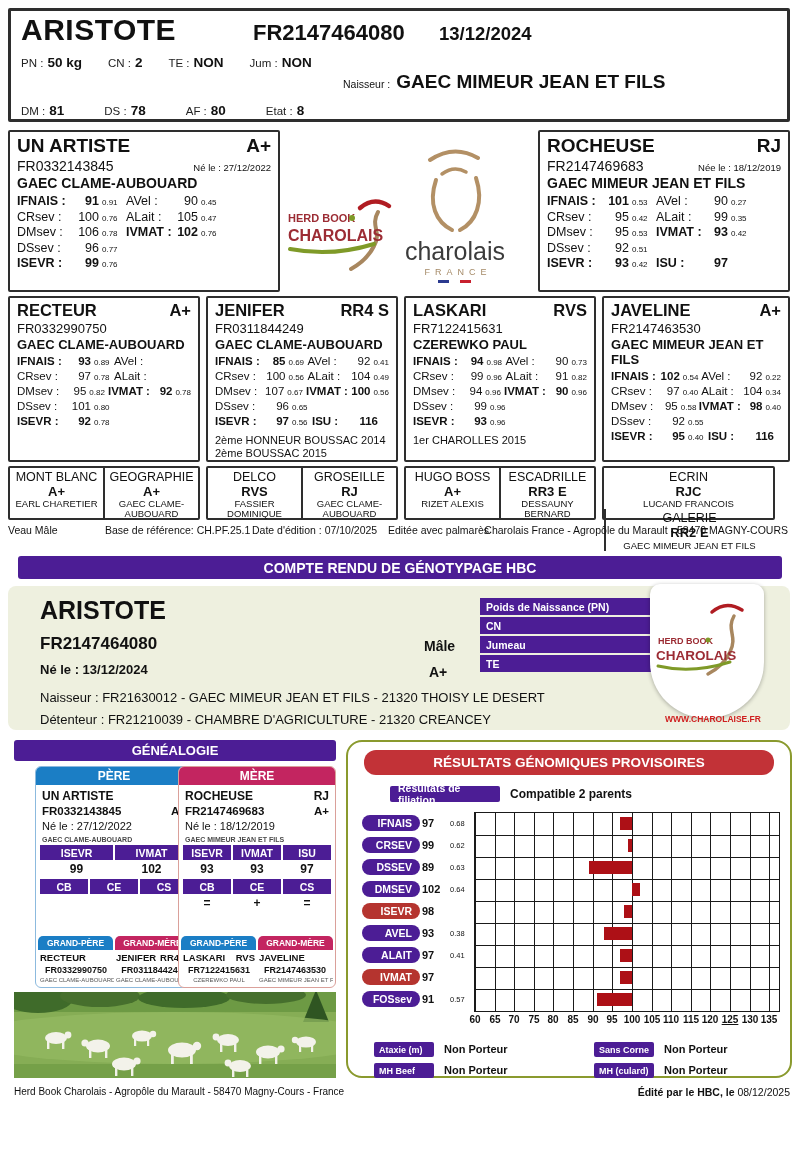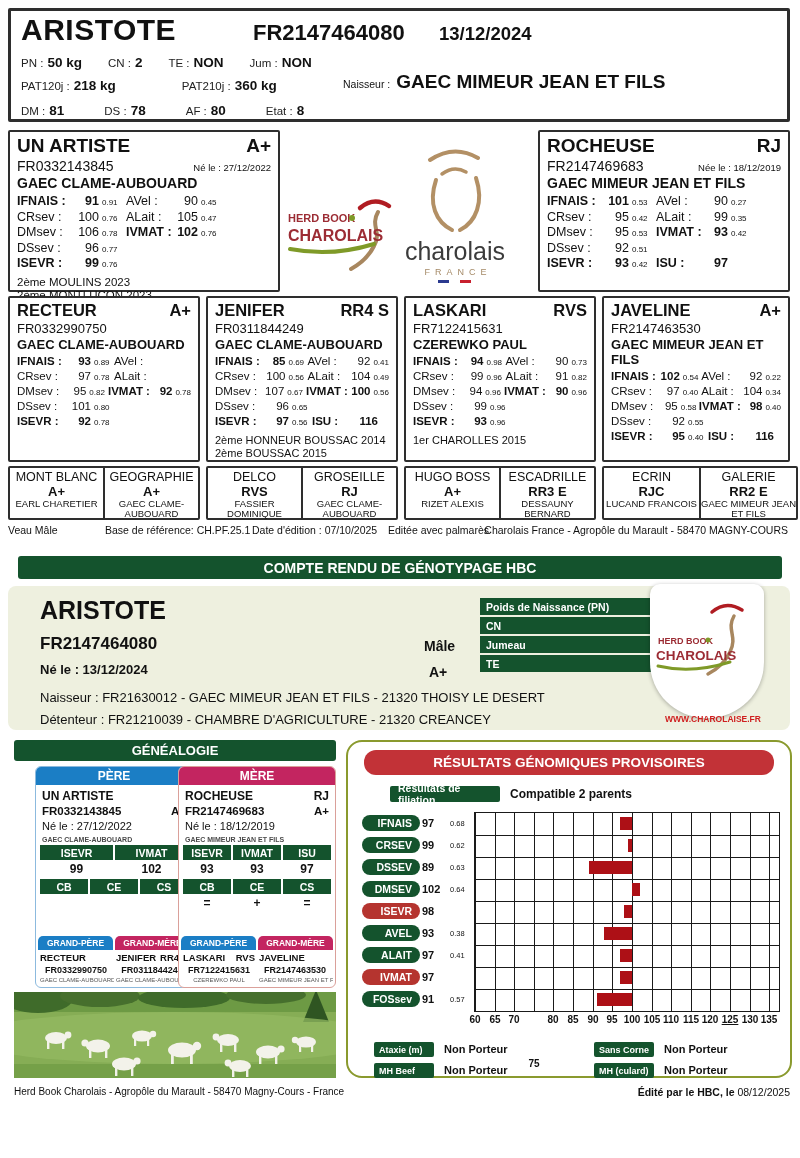--- a/index.html
+++ b/index.html
@@ -58,21 +58,21 @@
   .ggp-cell{flex:1;text-align:center;padding-top:3px;line-height:1.1;}
   .ggp-cell + .ggp-cell{border-left:2px solid #2e2e2e;}
   .ggp-name{font-size:12.5px;}
   .ggp-badge{font-size:13px;font-weight:bold;}
   .ggp-owner{font-size:9.5px;}
 
   #d1-footer{position:absolute;left:8px;top:524px;width:782px;height:14px;font-size:10.5px;}
   #d1-footer span{position:absolute;white-space:nowrap;}
 
   
-  .olive{background:#14532d;}
+  .olive{background:#4c1d95;}
   #d2-bar{position:absolute;left:18px;top:556px;width:764px;height:23px;border-radius:3px;
     color:#fff;font-weight:bold;font-size:14px;display:flex;align-items:center;justify-content:center;}
   #d2-info{position:absolute;left:8px;top:586px;width:782px;height:144px;background:#eef0df;border-radius:8px;}
   #d2-name{position:absolute;left:40px;top:596px;font-size:25px;font-weight:bold;}
   #d2-id{position:absolute;left:40px;top:634px;font-size:17px;font-weight:bold;}
   #d2-born{position:absolute;left:40px;top:662px;font-size:13px;font-weight:bold;}
   #d2-sex{position:absolute;left:424px;top:638px;font-size:14px;font-weight:bold;}
   #d2-grade{position:absolute;left:429px;top:664px;font-size:14px;font-weight:bold;}
   #d2-attrs{position:absolute;left:480px;top:598px;}
   .attr-row{display:flex;margin-bottom:2px;}
@@ -168,30 +168,20 @@
         </span>
         <span class="h-group" style="margin-right: 26px;">
           <span class="h-lab">TE :</span>
           <span class="h-val">NON</span>
         </span>
         <span class="h-group" style="margin-right: 26px;">
           <span class="h-lab">Jum :</span>
           <span class="h-val">NON</span>
         </span>
       </div>
-    <div class="h-row" style="left:10px;top:67px;" id="h-row2">
-        <span class="h-group" style="margin-right: 66px;">
-          <span class="h-lab">PAT120j :</span>
-          <span class="h-val">218 kg</span>
-        </span>
-        <span class="h-group" style="margin-right: 66px;">
-          <span class="h-lab">PAT210j :</span>
-          <span class="h-val">360 kg</span>
-        </span>
-      </div>
     <div class="h-row" style="left:10px;top:92px;" id="h-row3">
         <span class="h-group" style="margin-right: 40px;">
           <span class="h-lab">DM :</span>
           <span class="h-val">81</span>
         </span>
         <span class="h-group" style="margin-right: 40px;">
           <span class="h-lab">DS :</span>
           <span class="h-val">78</span>
         </span>
         <span class="h-group" style="margin-right: 40px;">
@@ -247,24 +237,20 @@
         <div class="srow">
           <span class="sl">DSsev :</span>
           <span class="sv">96</span>
           <span class="scd">0.77</span>
         </div>
         <div class="srow">
           <span class="sl bold">ISEVR :</span>
           <span class="sv bold">99</span>
           <span class="scd">0.76</span>
         </div>
-      </div>
-      <div class="abox-prizes">
-        <div>2ème  MOULINS 2023</div>
-        <div>2ème  MONTLUCON 2023</div>
       </div>
     </div>
   <div id="dam-box" class="abox lg" style="left:538px;top:130px;width:252px;height:162px;">
       <div class="abox-head">
         <span class="abox-name">ROCHEUSE</span>
         <span class="abox-badge">RJ</span>
       </div>
       <div class="abox-idrow">
         <span class="abox-id">FR2147469683</span>
         <span class="abox-born">Née le : 18/12/2019</span>
@@ -560,21 +546,21 @@
           <div class="ggp-name">HUGO BOSS</div>
           <div class="ggp-badge">A+</div>
           <div class="ggp-owner">RIZET ALEXIS</div>
         </div>
         <div class="ggp-cell">
           <div class="ggp-name">ESCADRILLE</div>
           <div class="ggp-badge">RR3 E</div>
           <div class="ggp-owner">DESSAUNY BERNARD</div>
         </div>
       </div>
-      <div class="ggp-pair" style="left: 602px; width: 196px;">
+      <div class="ggp-pair" style="left: 602px; width: 173px; flex-direction: column;">
         <div class="ggp-cell">
           <div class="ggp-name">ECRIN</div>
           <div class="ggp-badge">RJC</div>
           <div class="ggp-owner">LUCAND FRANCOIS</div>
         </div>
         <div class="ggp-cell">
           <div class="ggp-name">GALERIE</div>
           <div class="ggp-badge">RR2 E</div>
           <div class="ggp-owner">GAEC MIMEUR JEAN ET FILS</div>
         </div>
@@ -861,21 +847,21 @@
           </div>
         </div>
       <div id="c-grid" style="height: 198px;">
           <div class="vline" style="left: 0px;"></div>
           <span class="c-tick" style="left: 0px;">60</span>
           <div class="vline" style="left: 20px;"></div>
           <span class="c-tick" style="left: 20px;">65</span>
           <div class="vline" style="left: 39px;"></div>
           <span class="c-tick" style="left: 39px;">70</span>
           <div class="vline" style="left: 59px;"></div>
-          <span class="c-tick" style="left: 59px; margin-top: 44px;">75</span>
+          <span class="c-tick" style="left: 59px;">75</span>
           <div class="vline" style="left: 78px;"></div>
           <span class="c-tick" style="left: 78px;">80</span>
           <div class="vline" style="left: 98px;"></div>
           <span class="c-tick" style="left: 98px;">85</span>
           <div class="vline" style="left: 118px;"></div>
           <span class="c-tick" style="left: 118px;">90</span>
           <div class="vline" style="left: 137px;"></div>
           <span class="c-tick" style="left: 137px;">95</span>
           <div class="vline" style="left: 157px;"></div>
           <span class="c-tick" style="left: 157px;">100</span>

